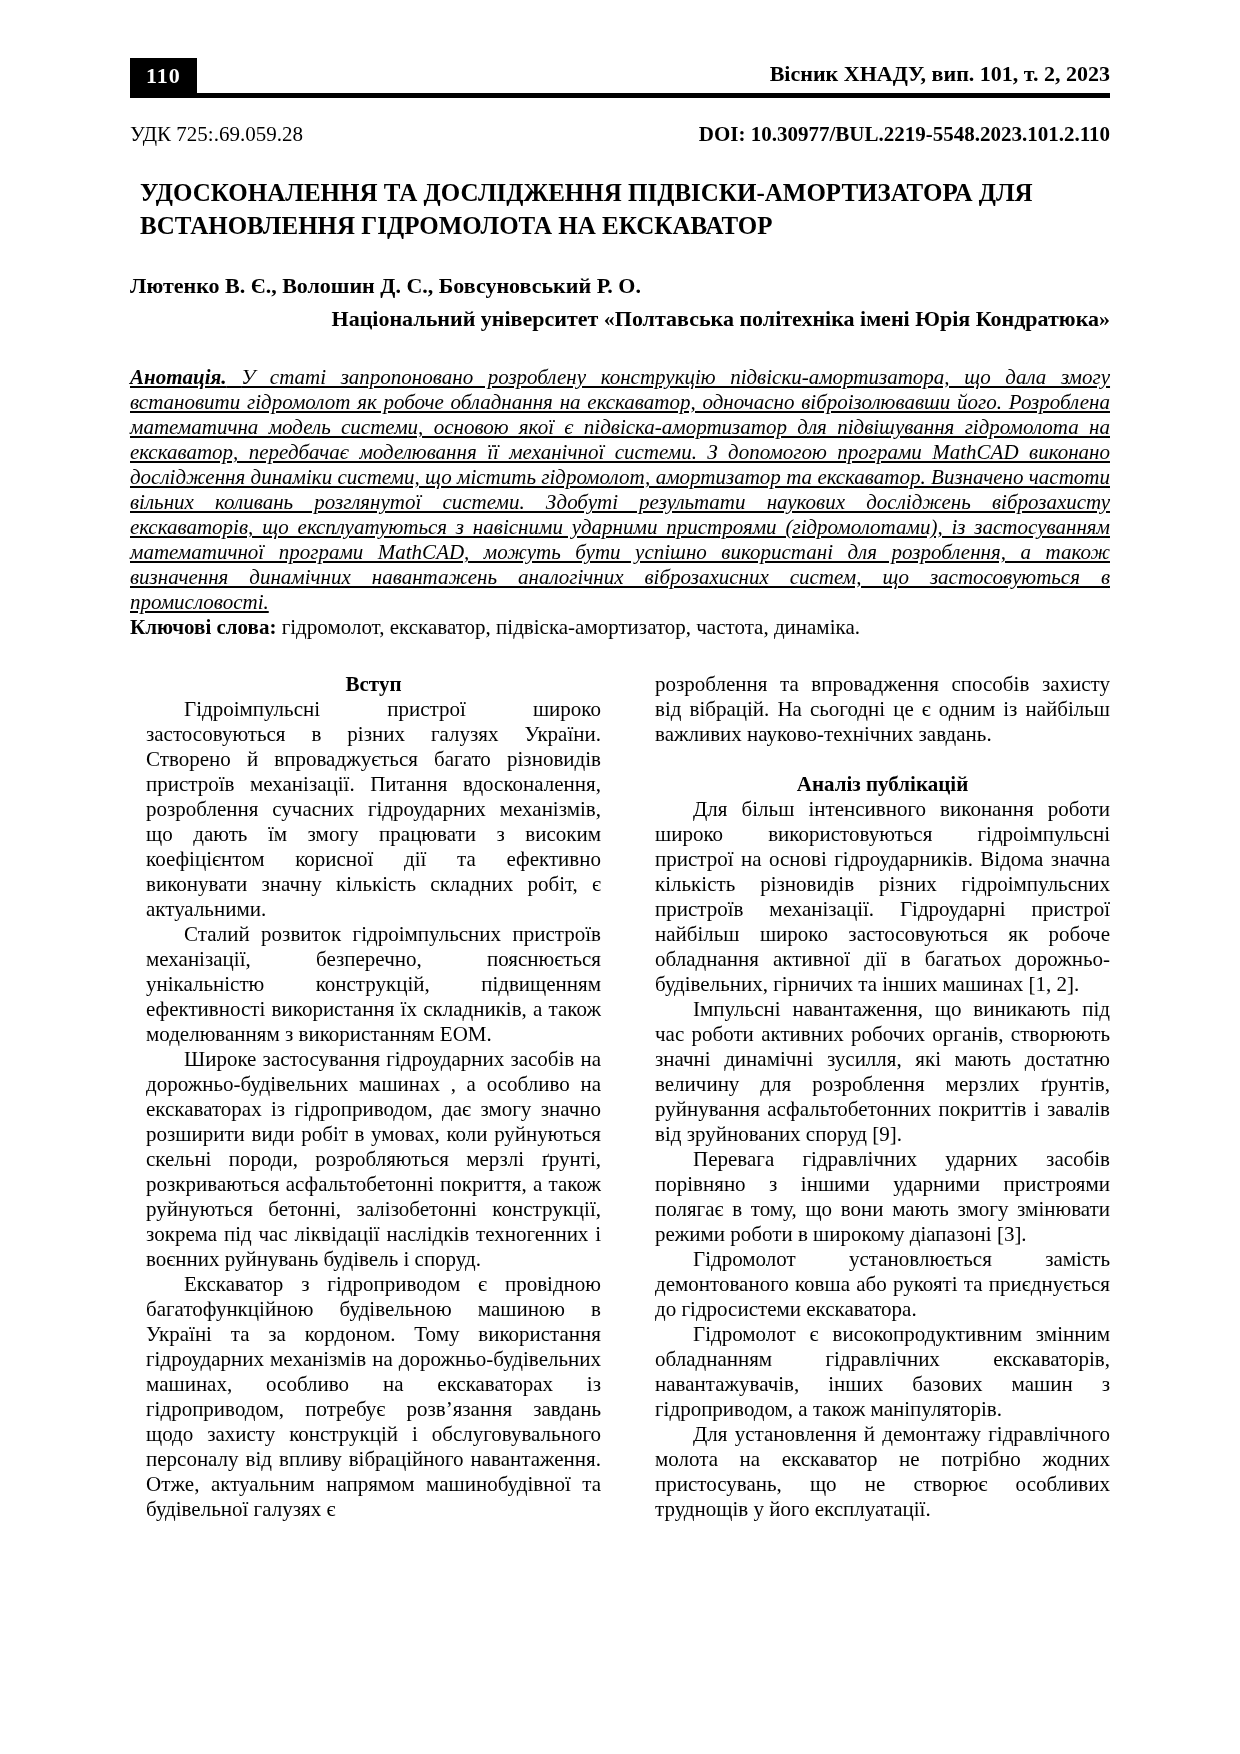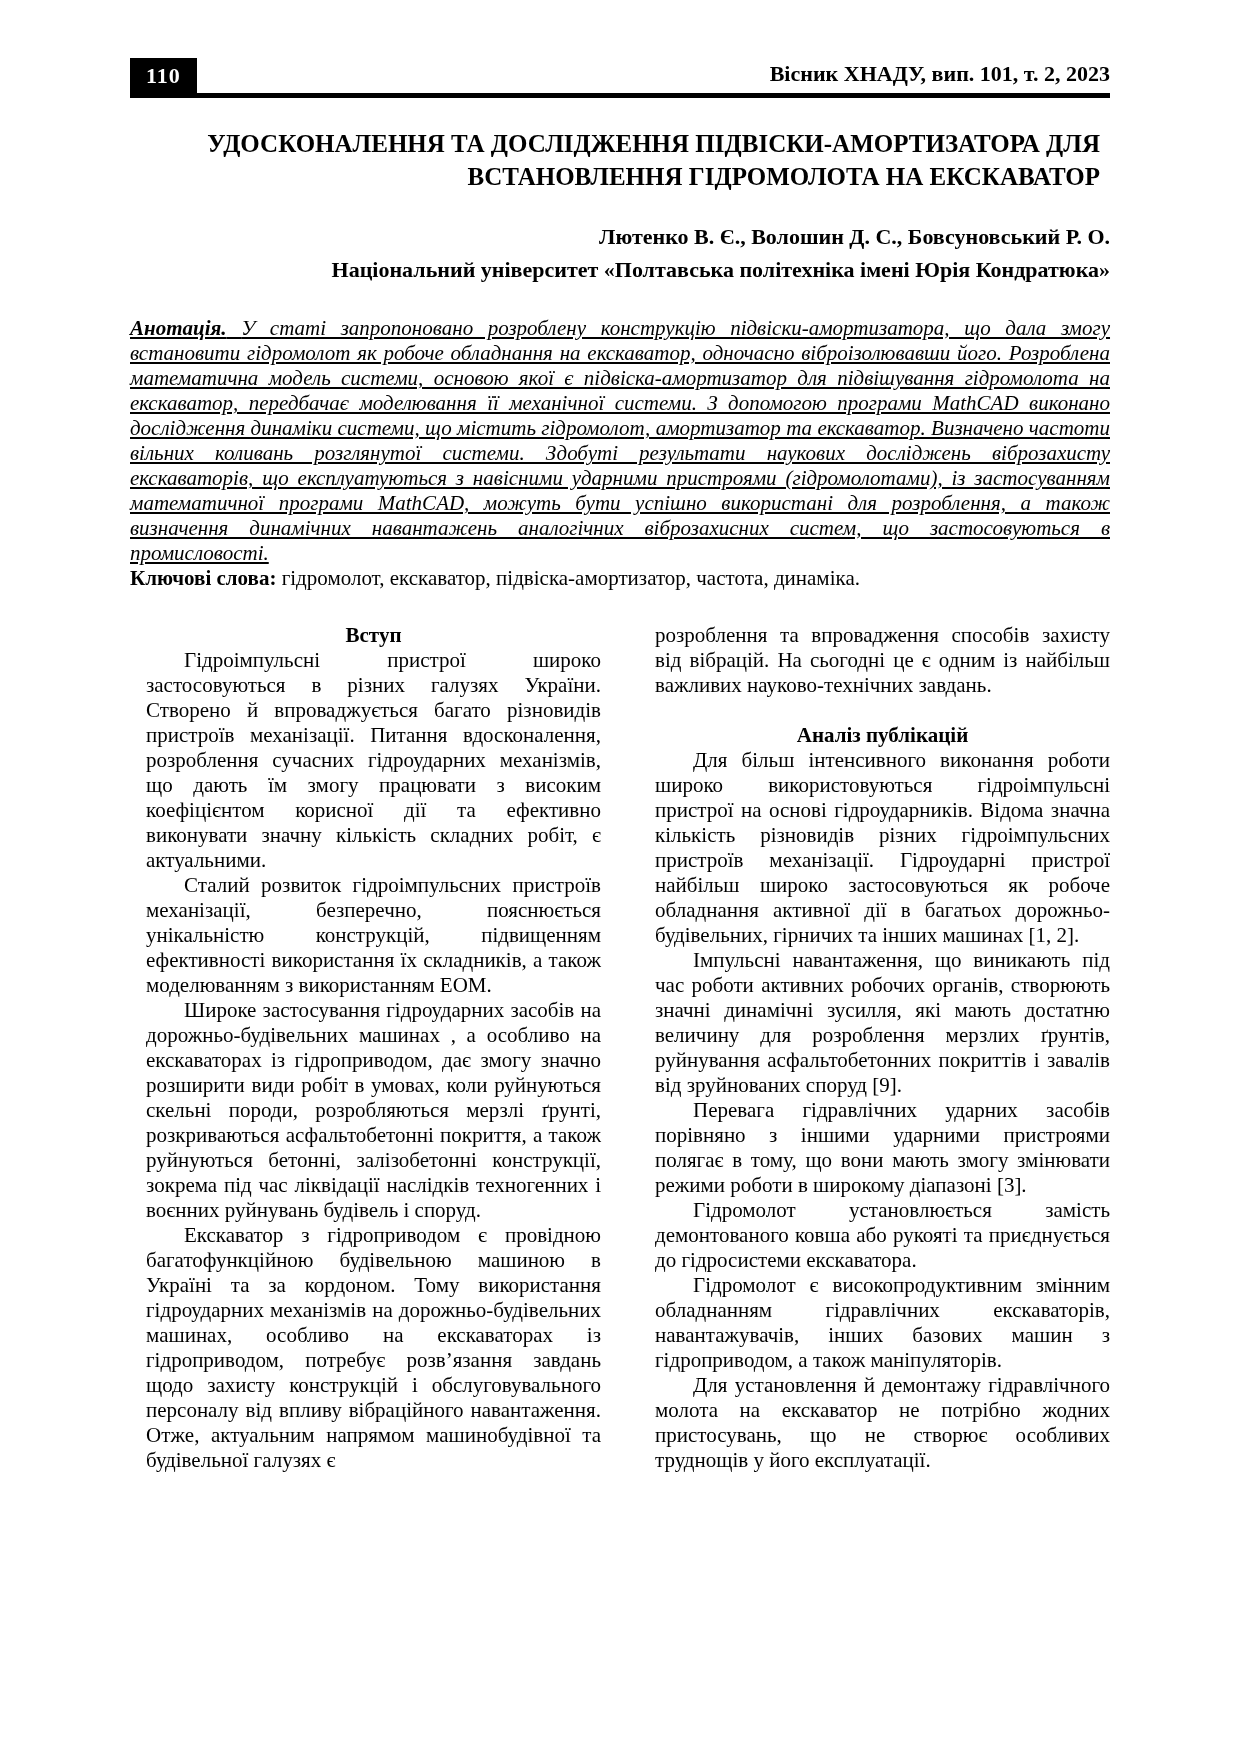--- a/index.html
+++ b/index.html
@@ -44,28 +44,28 @@
   
   .meta {
     display: flex;
     justify-content: space-between;
     margin-top: 24px;
     font-size: 21px;
   }
   .doi { font-weight: bold; }
   
   .title {
-    text-align: right;
+    text-align: left;
     font-weight: bold;
     font-size: 25px;
     line-height: 1.3;
     margin: 30px 10px 0 10px;
   }
   .authors {
-    text-align: right;
+    text-align: left;
     font-weight: bold;
     font-size: 22px;
     margin-top: 30px;
     line-height: 1.3;
   }
   .affiliation {
     text-align: right;
     font-weight: bold;
     font-size: 22px;
     margin-top: 4px;
@@ -119,20 +119,24 @@
 </head>
 <body>
 
 <div class="page">
 
   <header class="header">
     <div class="page-num">110</div>
     <div class="journal">Вісник ХНАДУ, вип. 101, т. 2, 2023</div>
   </header>
 
+  <div class="meta">
+    <div class="udc">УДК 725:.69.059.28</div>
+    <div class="doi">DOI: 10.30977/BUL.2219-5548.2023.101.2.110</div>
+  </div>
 
   <h1 class="title">УДОСКОНАЛЕННЯ ТА ДОСЛІДЖЕННЯ ПІДВІСКИ-АМОРТИЗАТОРА ДЛЯ ВСТАНОВЛЕННЯ ГІДРОМОЛОТА НА ЕКСКАВАТОР</h1>
 
   <div class="authors">Лютенко В. Є., Волошин Д. С., Бовсуновський Р. О.</div>
   <div class="affiliation">Національний університет «Полтавська політехніка імені Юрія Кондратюка»</div>
 
   <p class="abstract"><span class="lead">Анотація.</span> <span>У статі запропоновано розроблену конструкцію підвіски-амортизатора, що дала змогу встановити гідромолот як робоче обладнання на екскаватор, одночасно віброізолювавши його. Розроблена математична модель системи, основою якої є підвіска-амортизатор для підвішування гідромолота на екскаватор, передбачає моделювання її механічної системи. З допомогою програми MathCAD виконано дослідження динаміки системи, що містить гідромолот, амортизатор та екскаватор. Визначено частоти вільних коливань розглянутої системи. Здобуті результати наукових досліджень віброзахисту екскаваторів, що експлуатуються з навісними ударними пристроями (гідромолотами), із застосуванням математичної програми MathCAD, можуть бути успішно використані для розроблення, а також визначення динамічних навантажень аналогічних віброзахисних систем, що застосовуються в промисловості.</span></p>
 
   <p class="keywords"><span class="lead">Ключові слова:</span> <span>гідромолот, екскаватор, підвіска-амортизатор, частота, динаміка.</span></p>
 

